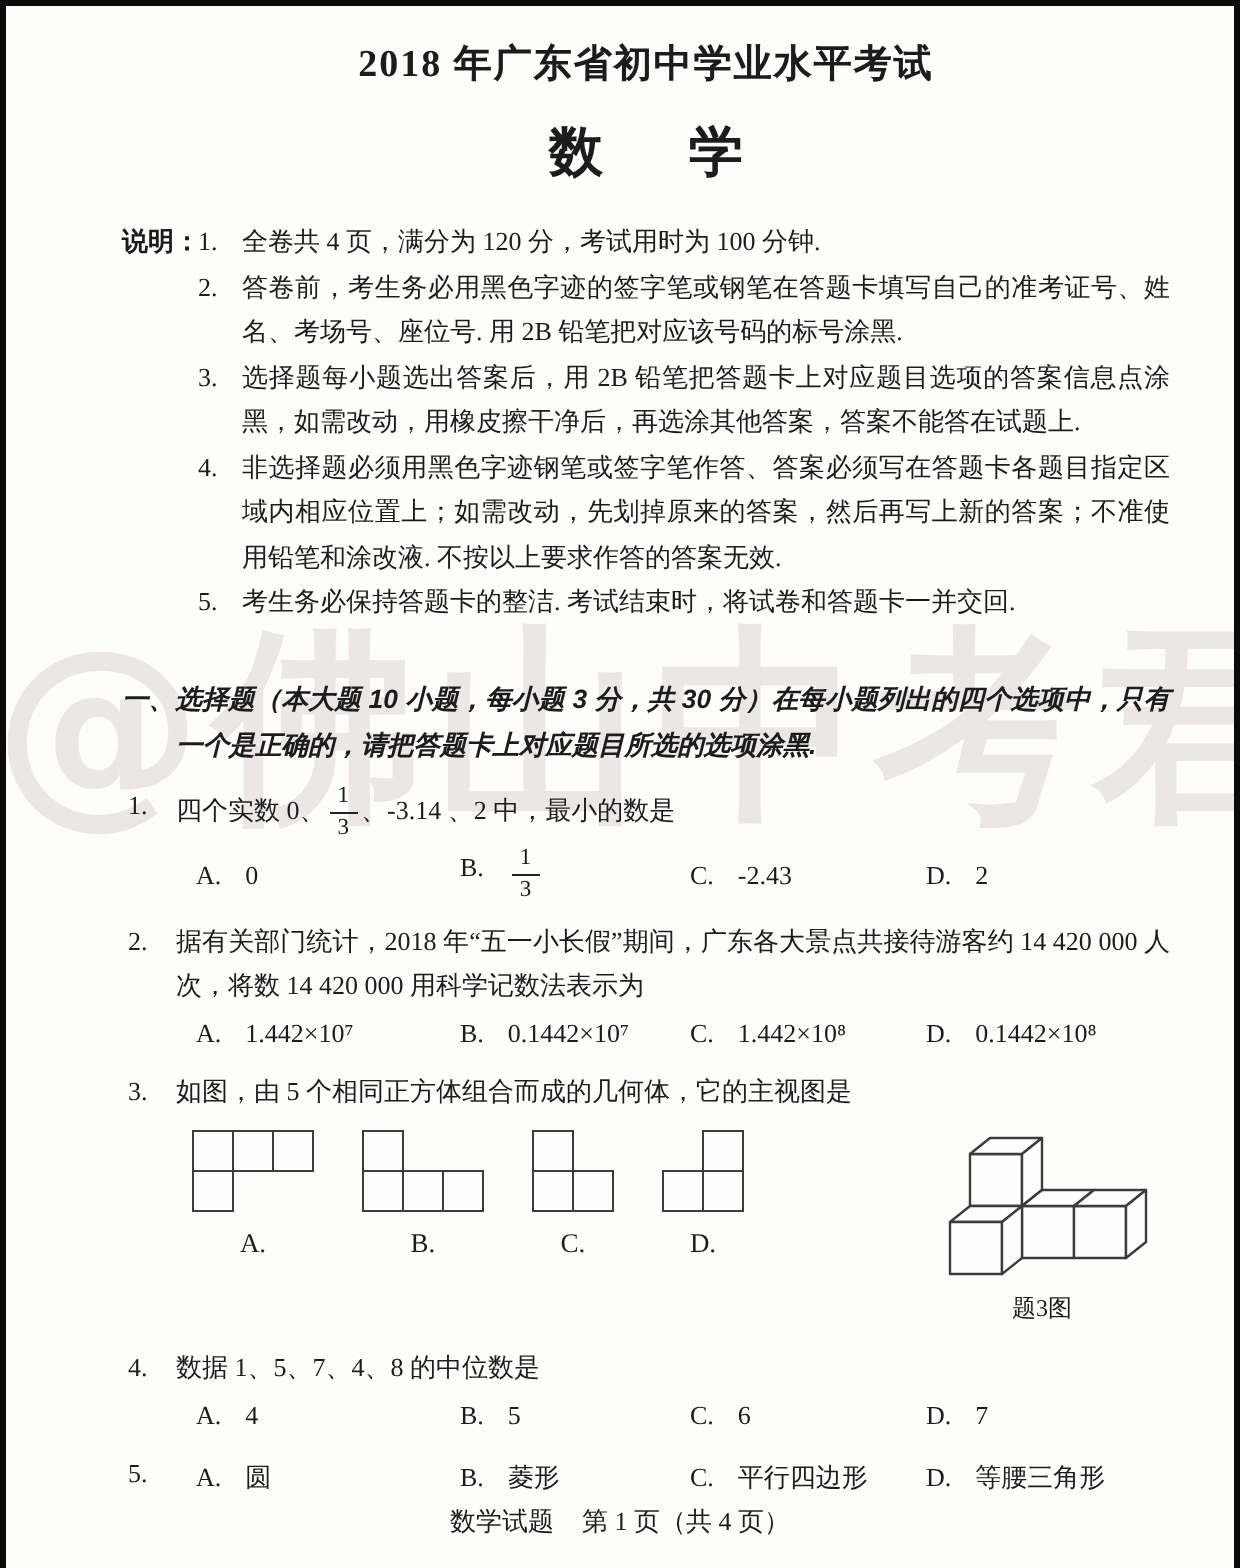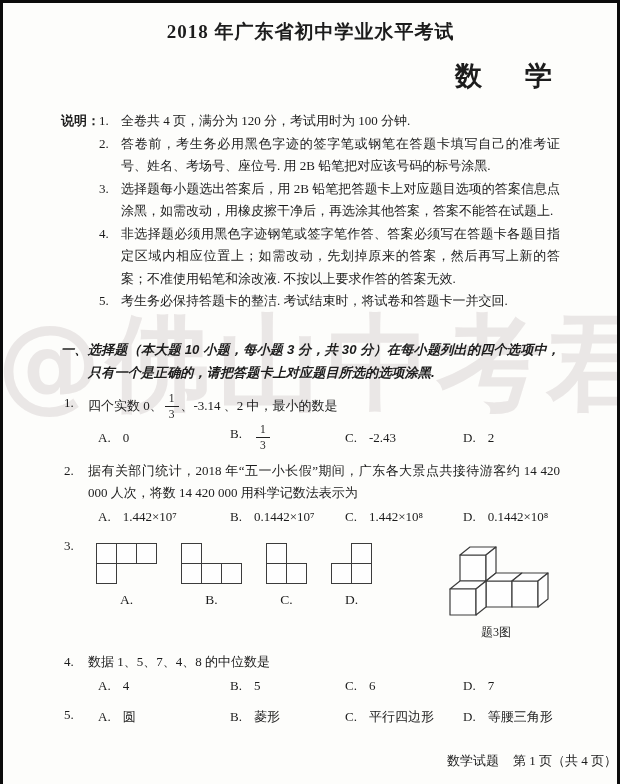--- a/index.html
+++ b/index.html
@@ -9,23 +9,23 @@
     background:#fdfdfb; color:#1c1c1c;
     border-left:3px solid #0b0b0b; border-top:3px solid #0b0b0b; border-right:3px solid #0b0b0b;
     font-family:"Liberation Serif","DejaVu Serif",serif;
   }
   .watermark {
     position:absolute; top:292px; left:-6px; z-index:0;
     font-family:"DejaVu Sans","Liberation Sans",sans-serif;
     font-size:104px; font-weight:700; letter-spacing:6px; white-space:nowrap;
     opacity:.5; pointer-events:none;
   }
-  .content { position:relative; z-index:1; padding:10px 57px 0 58px; }
+  .content { position:relative; z-index:1; padding:10px 32px 0 58px; }
   .exam-title { text-align:center; font-size:19px; font-weight:600; letter-spacing:1px; margin-top:6px; }
-  .subject-title { text-align:right; font-size:27px; font-weight:700; letter-spacing:8px; text-indent:8px; margin-top:13px; }
+  .subject-title { text-align:center; font-size:27px; font-weight:700; letter-spacing:8px; text-indent:8px; margin-top:13px; }
   .instructions { position:relative; margin-top:16px; font-size:13px; line-height:22.5px; }
   .instr-label { position:absolute; left:0; top:0; font-weight:700; font-family:"Liberation Sans","DejaVu Sans",sans-serif; }
   .instr-items { padding-left:60px; }
   .instr-item { position:relative; text-align:justify; }
   .instr-num { position:absolute; left:-22px; top:0; }
   .sec-heading {
     margin-top:25px; font-size:13.2px; line-height:23px; font-weight:700;
     font-family:"Liberation Sans","DejaVu Sans",sans-serif;
     padding-left:27px; text-indent:-27px; text-align:justify;font-style:italic;
   }
@@ -41,21 +41,21 @@
   .frac .fn { display:block; border-bottom:1px solid #222; padding:0 4px 1px; }
   .frac .fd { display:block; padding-top:1px; }
   .figrow { display:flex; align-items:flex-start; margin:8px 0 2px 8px; }
   .figbox { display:flex; flex-direction:column; align-items:center; }
   .figbox + .figbox { margin-left:24px; }
   .figgrid { position:relative; }
   .cell { position:absolute; width:21px; height:21px; border:1px solid #3c3c3c; background:#fefefe; }
   .figlabel { margin-top:5px; font-size:13.5px; }
   .solid-box { margin-left:auto; margin-right:6px; display:flex; flex-direction:column; align-items:center; }
   .solid-caption { font-size:12px; margin-top:2px; }
-  .page-footer { position:absolute; left:0; bottom:14px; width:100%; text-align:right; font-size:13px; z-index:1; }
+  .page-footer { position:absolute; left:0; bottom:14px; width:100%; text-align:center; font-size:13px; z-index:1; }
   .page-footer .gap { display:inline-block; width:14px; }
 </style>
 </head>
 <body>
 
 <div class="page">
 
   <div class="watermark" style="color: rgb(217, 210, 210);">@佛山中考君</div>
 
   <div class="content">
@@ -140,20 +140,21 @@
               <span class="letter">D.</span>
               <span>0.1442×10⁸</span>
             </div>
         </div>
       </div>
     </div>
 
     <div class="question">
       <span class="qnum">3.</span>
       <div class="qbody">
+        <div>如图，由 5 个相同正方体组合而成的几何体，它的主视图是</div>
         <div class="figrow">
           <div class="figbox">
             <div class="figgrid" style="width: 61px; height: 41px;">
                 <div class="cell" style="left: 0px; top: 0px;"></div>
                 <div class="cell" style="left: 20px; top: 0px;"></div>
                 <div class="cell" style="left: 40px; top: 0px;"></div>
                 <div class="cell" style="left: 0px; top: 20px;"></div>
               </div>
             <div class="figlabel">A.</div>
           </div>

